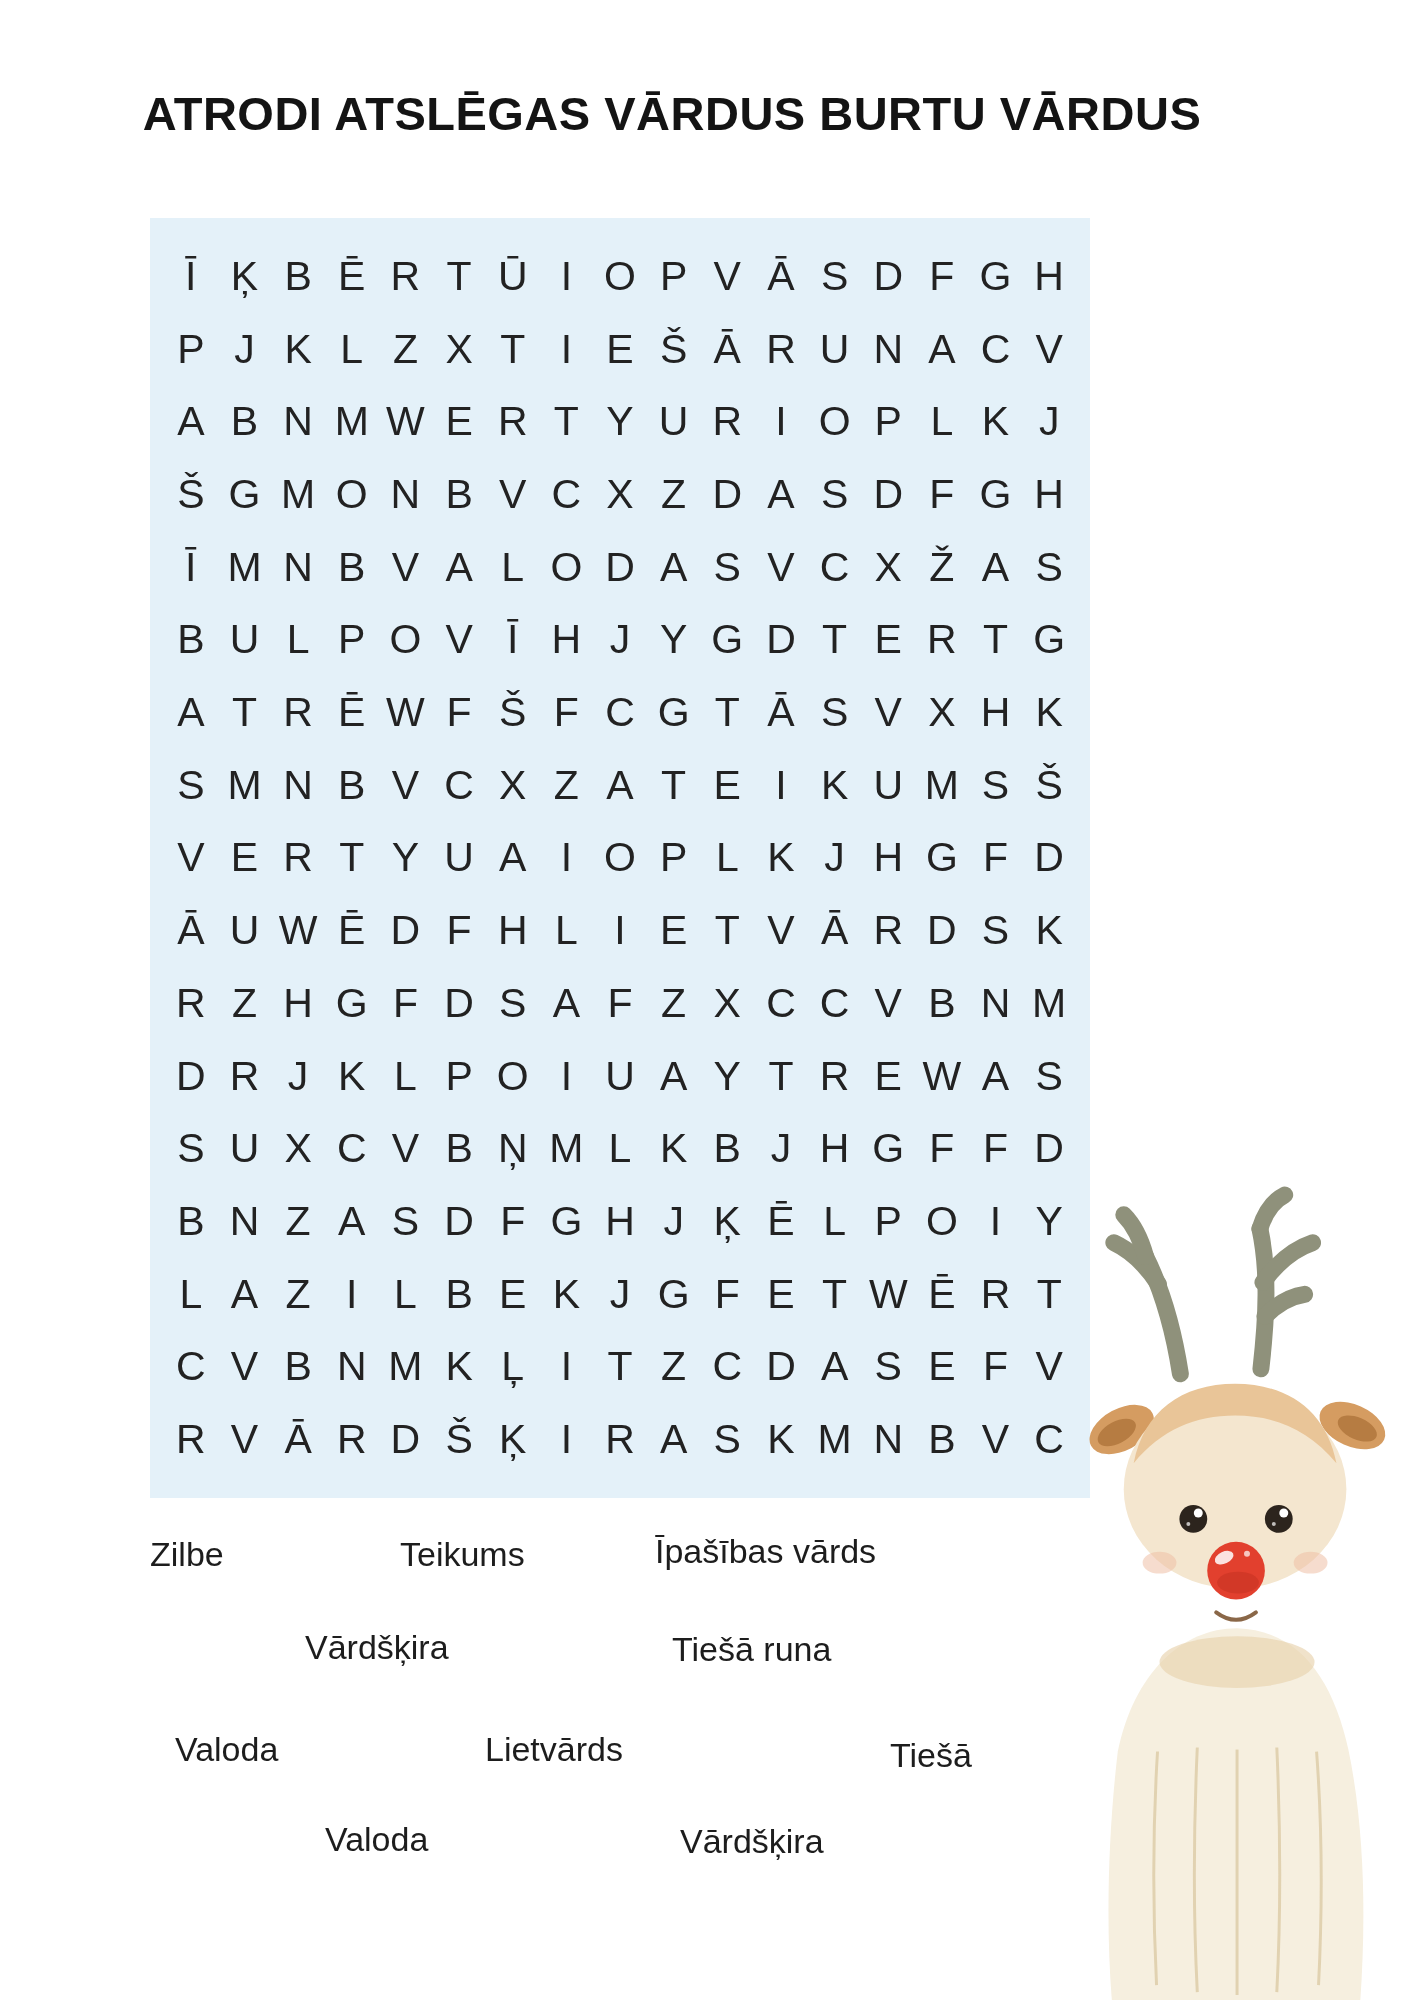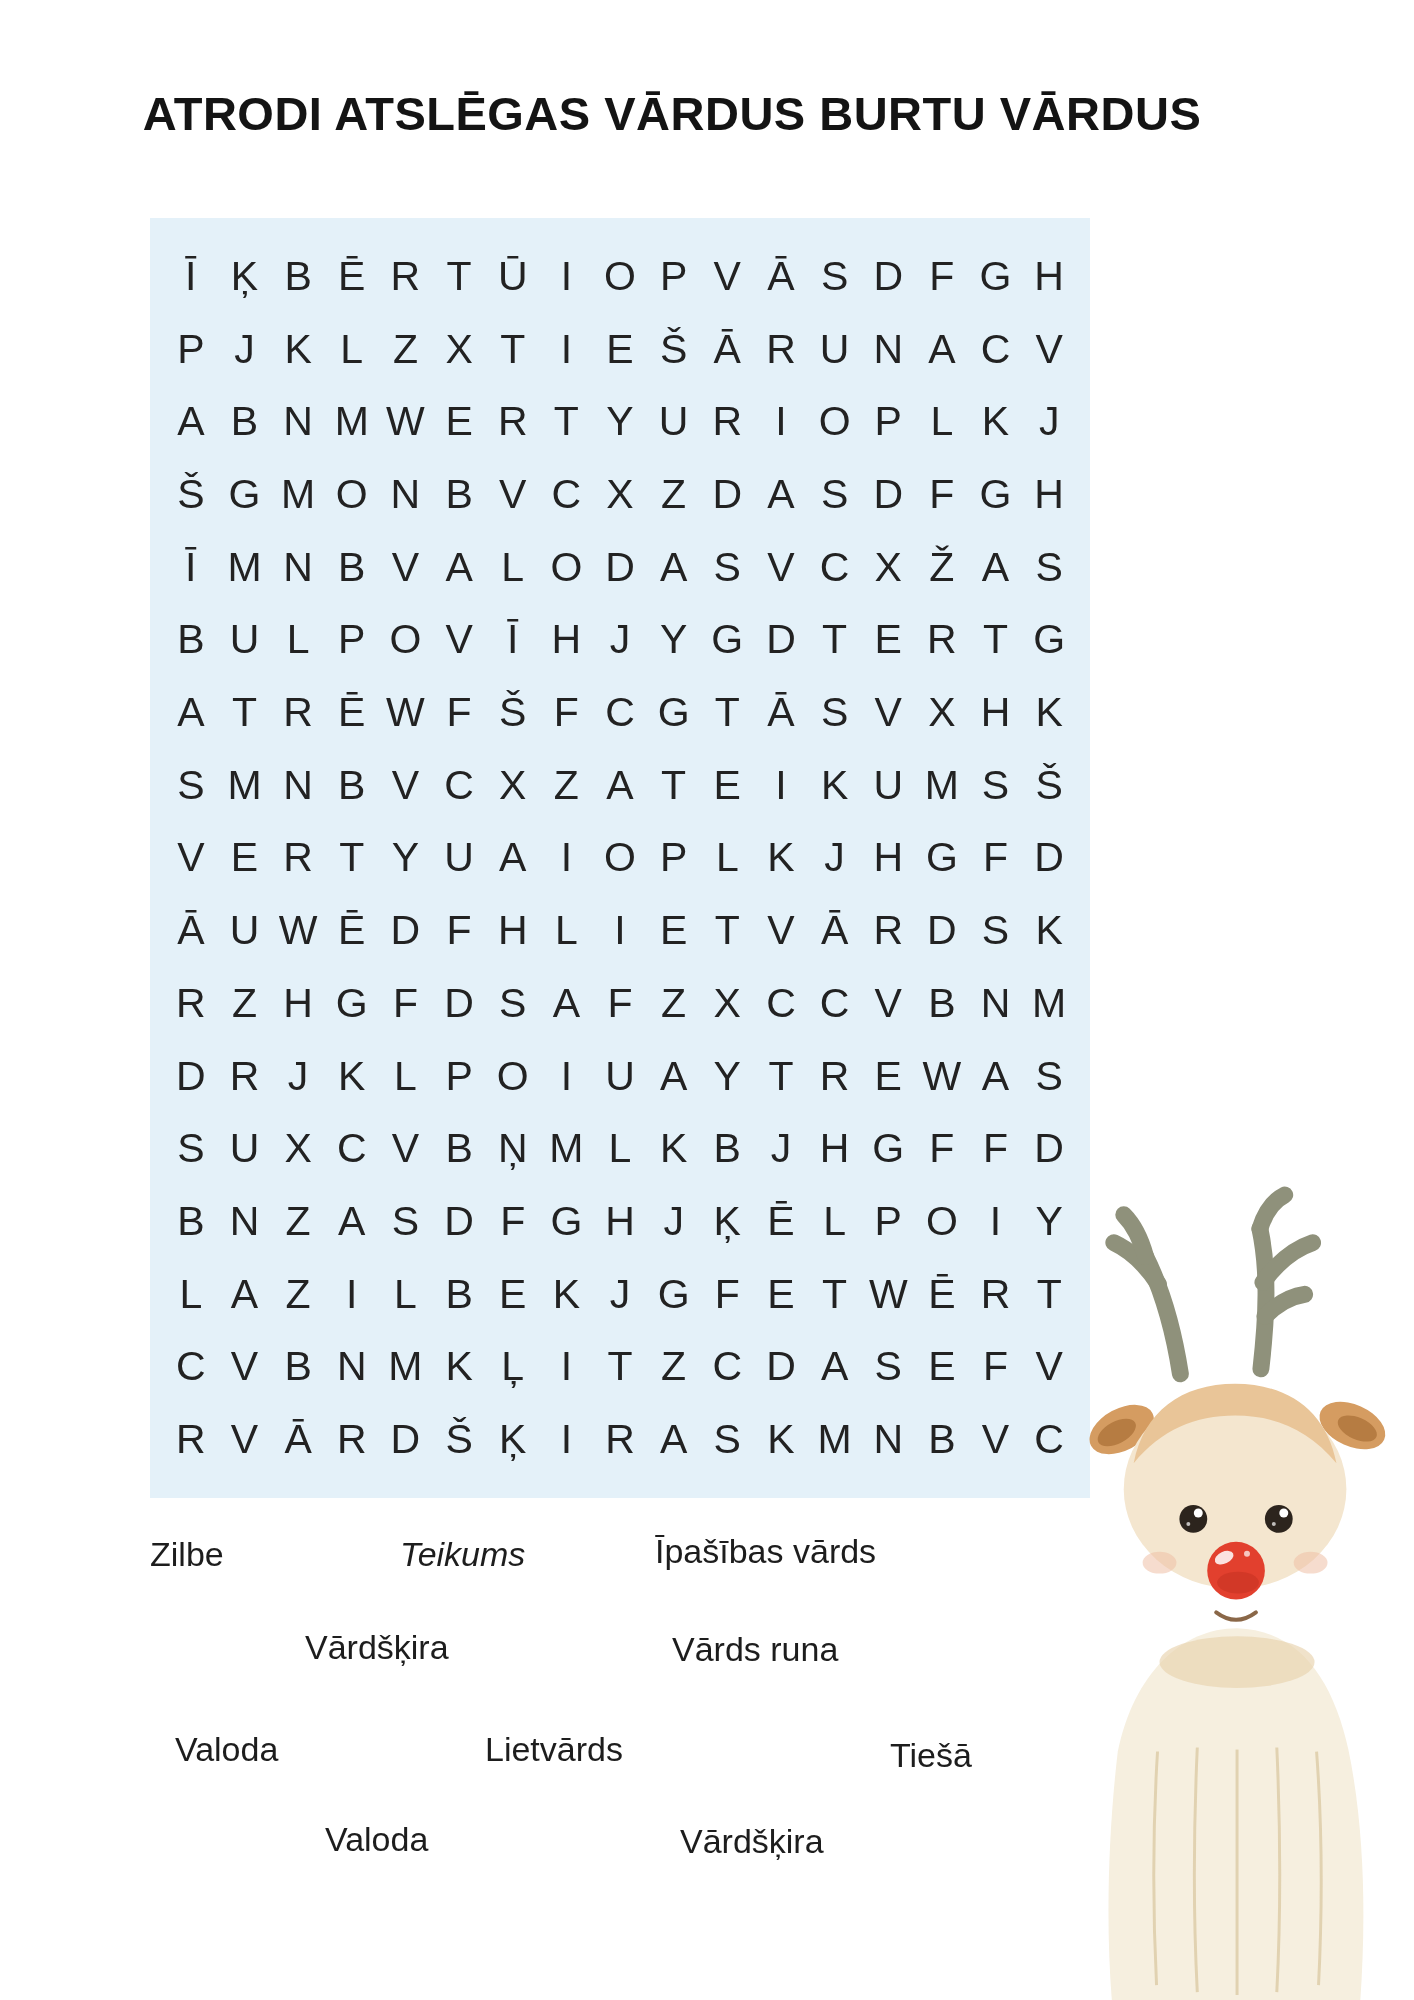--- a/index.html
+++ b/index.html
@@ -322,24 +322,24 @@
       <span class="cell" style="color: rgb(34, 34, 34);">K</span>
       <span class="cell" style="color: rgb(34, 34, 34);">M</span>
       <span class="cell" style="color: rgb(34, 34, 34);">N</span>
       <span class="cell" style="color: rgb(34, 34, 34);">B</span>
       <span class="cell" style="color: rgb(34, 34, 34);">V</span>
       <span class="cell" style="color: rgb(34, 34, 34);">C</span>
     </div>
 
   <div id="words">
       <span class="word" style="left: 150px; top: 1535px;">Zilbe</span>
-      <span class="word" style="left: 400px; top: 1535px; font-style: italic;">Teikums</span>
+      <span class="word" style="left: 400px; top: 1535px;">Teikums</span>
       <span class="word" style="left: 655px; top: 1532px;">Īpašības vārds</span>
       <span class="word" style="left: 305px; top: 1628px;">Vārdšķira</span>
-      <span class="word" style="left: 672px; top: 1630px;">Vārds runa</span>
+      <span class="word" style="left: 672px; top: 1630px;">Tiešā runa</span>
       <span class="word" style="left: 175px; top: 1730px;">Valoda</span>
       <span class="word" style="left: 485px; top: 1730px;">Lietvārds</span>
       <span class="word" style="left: 890px; top: 1736px;">Tiešā</span>
       <span class="word" style="left: 325px; top: 1820px;">Valoda</span>
       <span class="word" style="left: 680px; top: 1822px;">Vārdšķira</span>
     </div>
 
   <svg class="reindeer" viewBox="0 0 320 820" xmlns="http://www.w3.org/2000/svg">
     <g stroke-linecap="round" fill="none" stroke-width="17" stroke="#8f917b">
       <path d="M95,190 C88,145 78,108 60,72"></path>

